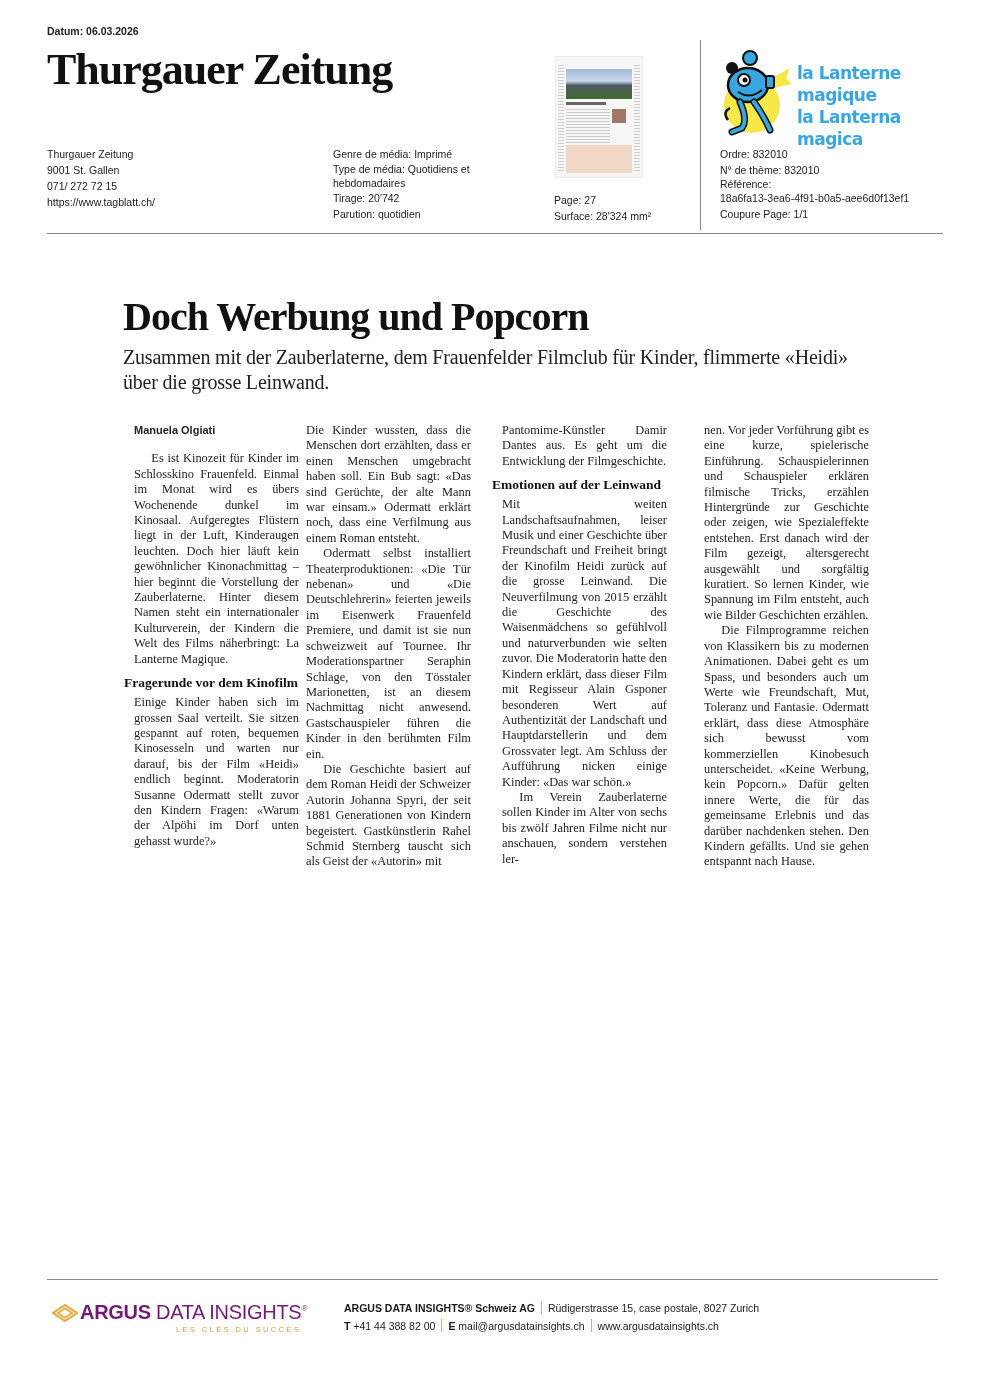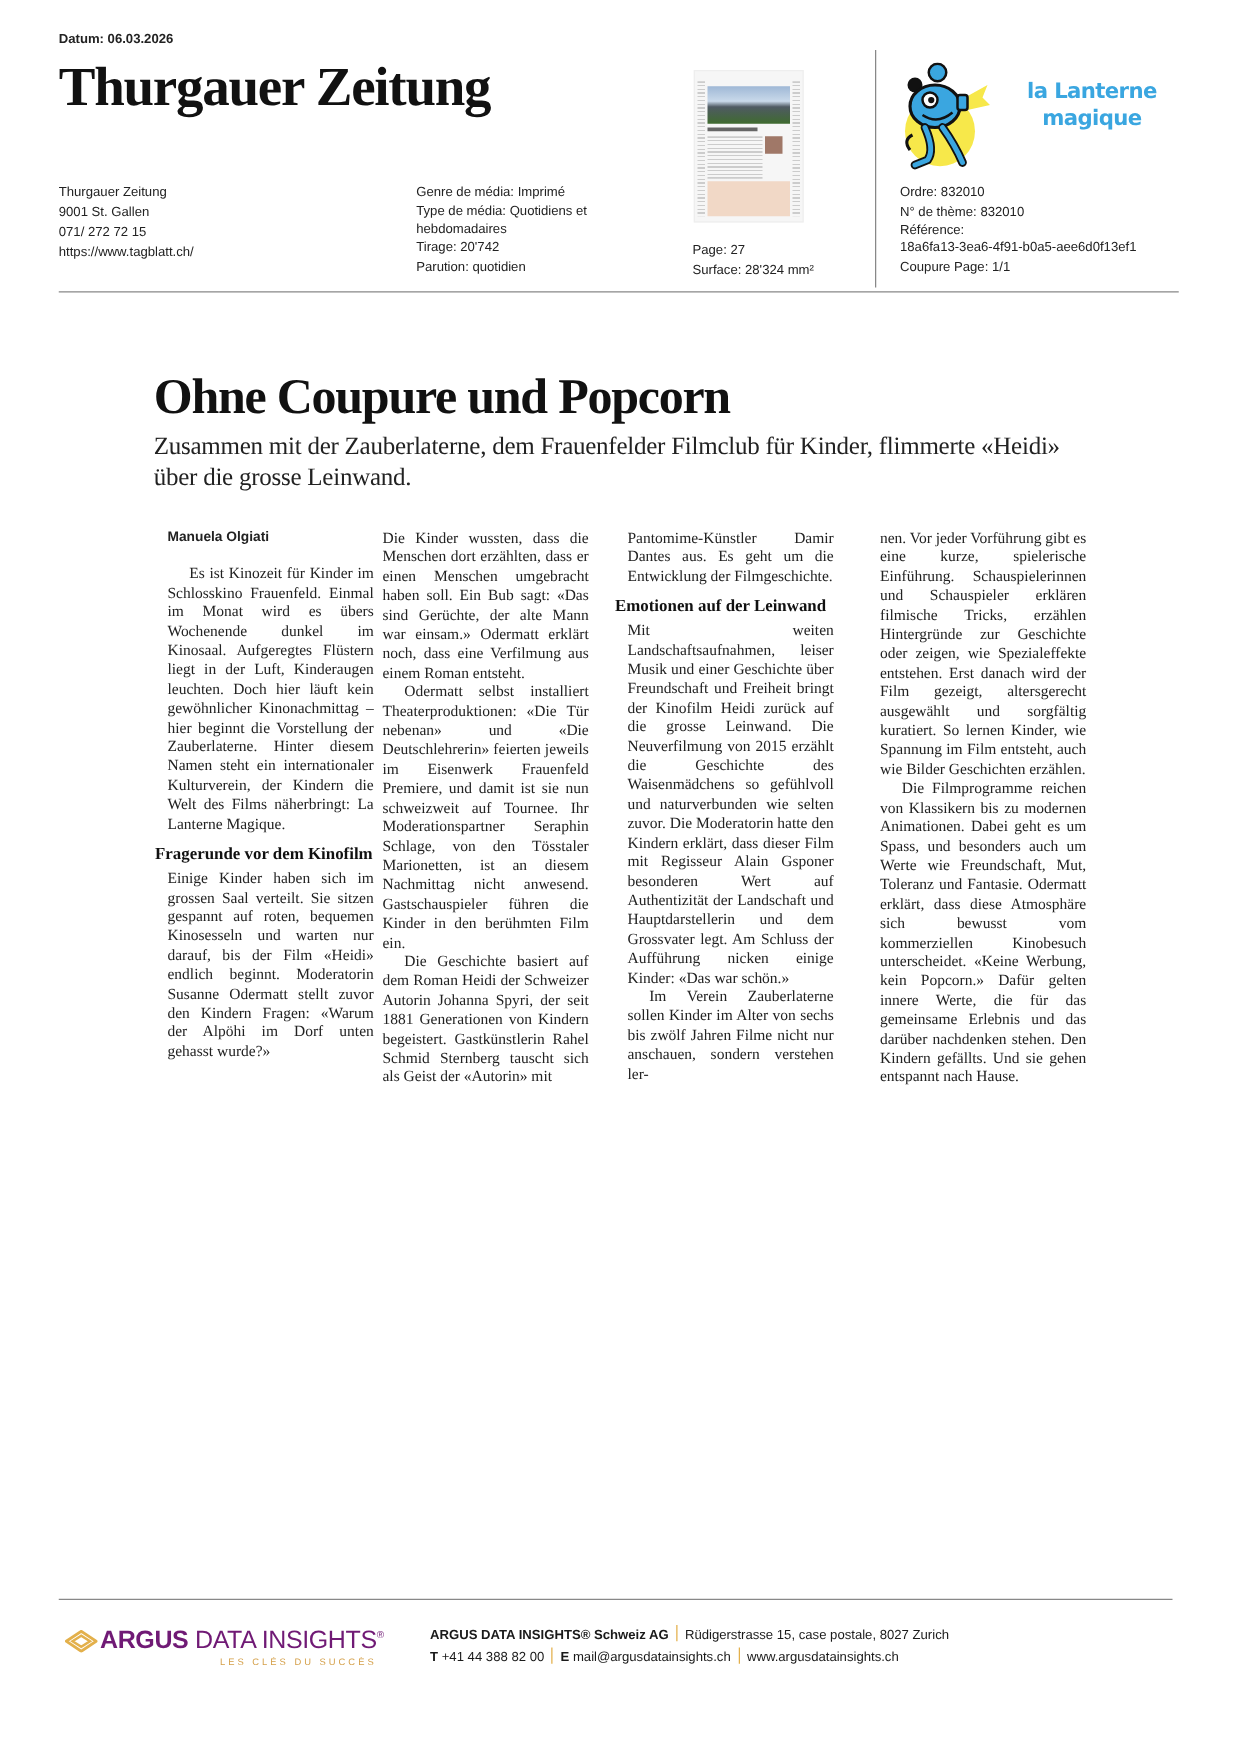--- a/index.html
+++ b/index.html
@@ -27,21 +27,21 @@
     .thumb .portrait { position: absolute; left: 56px; top: 52px; width: 14px; height: 14px; background: #a07868; }
     .thumb .tan { position: absolute; left: 10px; top: 88px; width: 66px; height: 28px; background: #f1d8c6; }
     .thumb .lines { position: absolute; left: 2px; top: 8px; width: 6px; height: 108px; background: repeating-linear-gradient(#ccc 0 1px, transparent 1px 3px); }
     .thumb .lines2 { position: absolute; left: 78px; top: 8px; width: 6px; height: 108px; background: repeating-linear-gradient(#ccc 0 1px, transparent 1px 3px); }
     .thumb .lines3 { position: absolute; left: 10px; top: 52px; width: 44px; height: 34px; background: repeating-linear-gradient(#ccc 0 1px, transparent 1px 3px); }
     .vsep { left: 700px; top: 40px; width: 1px; height: 190px; background: #888; }
     .hsep { left: 47px; top: 233px; width: 896px; height: 1px; background: #888; }
     .logo { left: 720px; top: 50px; width: 230px; height: 90px; }
     .logo-text {
       position: absolute; left: 77px; top: 12px; font-family: "DejaVu Sans", sans-serif;
-      font-weight: bold; font-size: 17px; line-height: 22px; color: #3aa6e0; letter-spacing: -0.5px; text-align: center;
+      font-weight: bold; font-size: 17px; line-height: 22px; color: #3aa6e0; letter-spacing: -0.5px;
     }
     .headline {
       left: 123px; top: 293px; font-family: "Liberation Serif", serif; font-size: 40px;
       font-weight: bold; letter-spacing: -1px; color: #111;
     }
     .lead {
       left: 123px; top: 345px; width: 760px; font-family: "Liberation Serif", serif;
       font-size: 20px; line-height: 25px; color: #222; letter-spacing: -0.2px;
     }
     .col {
@@ -119,34 +119,35 @@
     <path d="M18 42 Q30 50 42 40" stroke="#111" stroke-width="2" fill="none"></path>
     <rect x="46" y="26" width="8" height="12" rx="2" fill="#3aa6e0" stroke="#111" stroke-width="2"></rect>
     <path d="M20 52 Q28 70 22 78 L12 82" stroke="#111" stroke-width="7" fill="none" stroke-linecap="round"></path>
     <path d="M20 52 Q28 70 22 78 L12 82" stroke="#3aa6e0" stroke-width="4" fill="none" stroke-linecap="round"></path>
     <path d="M34 52 Q44 66 50 80" stroke="#111" stroke-width="7" fill="none" stroke-linecap="round"></path>
     <path d="M34 52 Q44 66 50 80" stroke="#3aa6e0" stroke-width="4" fill="none" stroke-linecap="round"></path>
     <path d="M10 58 Q2 62 8 70" stroke="#111" stroke-width="2.5" fill="none"></path>
   </svg>
   <div class="logo-text">
     <div>la Lanterne magique</div>
+    <div>la Lanterna magica</div>
   </div>
 </div>
 
 <div class="abs meta order-info">
   <div>Ordre: 832010</div>
   <div>N° de thème: 832010</div>
   <div style="line-height:13px;">Référence:</div>
   <div style="line-height:15px;">18a6fa13-3ea6-4f91-b0a5-aee6d0f13ef1</div>
   <div>Coupure Page: 1/1</div>
 </div>
 
 <div class="abs hsep"></div>
 
-<h1 class="abs headline" style="margin:0;">Ohne Coupure und Popcorn</h1>
+<h1 class="abs headline" style="margin:0;">Doch Werbung und Popcorn</h1>
 <div class="abs lead">Zusammen mit der Zauberlaterne, dem Frauenfelder Filmclub für Kinder, flimmerte «Heidi» über die grosse Leinwand.</div>
 
 <div class="col c1">
   <p class="author">Manuela Olgiati</p>
   <p class="ind">Es ist Kinozeit für Kinder im Schlosskino Frauenfeld. Einmal im Monat wird es übers Wochenende dunkel im Kinosaal. Aufgeregtes Flüstern liegt in der Luft, Kinderaugen leuchten. Doch hier läuft kein gewöhnlicher Kinonachmittag – hier beginnt die Vorstellung der Zauberlaterne. Hinter diesem Namen steht ein internationaler Kulturverein, der Kindern die Welt des Films näherbringt: La Lanterne Magique.</p>
   <h3>Fragerunde vor dem Kinofilm</h3>
   <p>Einige Kinder haben sich im grossen Saal verteilt. Sie sitzen gespannt auf roten, bequemen Kinosesseln und warten nur darauf, bis der Film «Heidi» endlich beginnt. Moderatorin Susanne Odermatt stellt zuvor den Kindern Fragen: «Warum der Alpöhi im Dorf unten gehasst wurde?»</p>
 </div>
 
 <div class="col c2">

